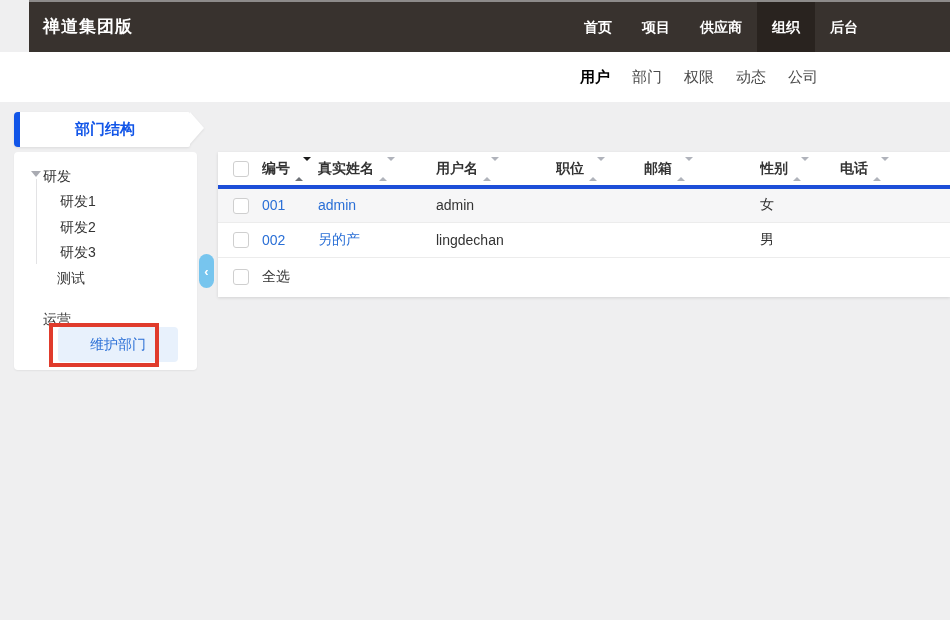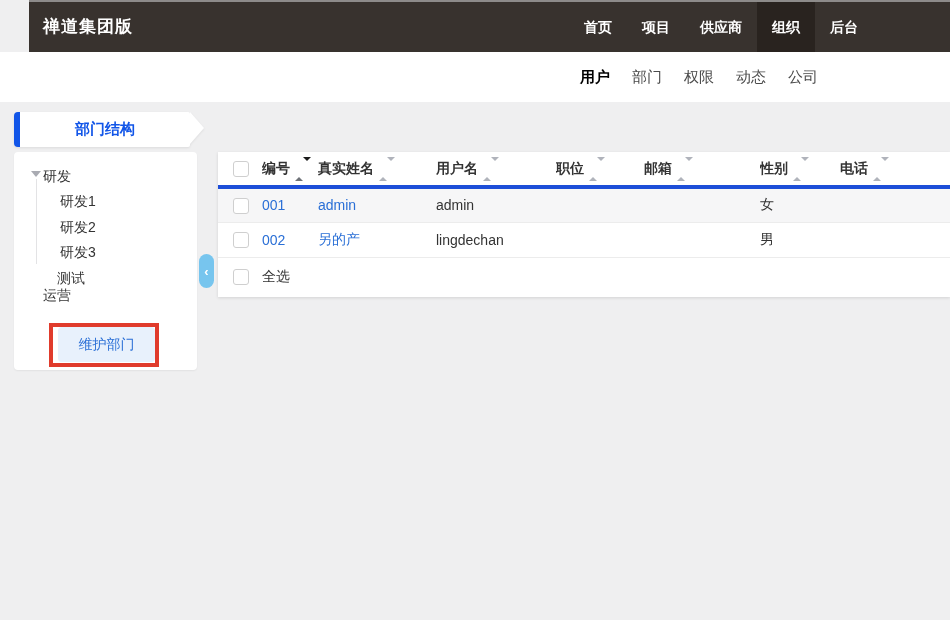--- a/index.html
+++ b/index.html
@@ -26,22 +26,22 @@
   .side-tab .body { width:170px; background:#ffffff; display:flex; align-items:center; justify-content:center; font-size:15px; font-weight:700; color:#1155e8; border-radius:0 2px 2px 0; }
   .side-tab .arrow { width:0; height:0; border-top:16px solid transparent; border-bottom:16px solid transparent; border-left:14px solid #ffffff; }
 
   
   .side-panel { position:absolute; left:14px; top:152px; width:183px; height:218px; background:#fff; border-radius:4px; box-shadow:0 1px 2px rgba(0,0,0,0.06); }
   .tree-caret { position:absolute; left:17px; top:19px; width:0; height:0; border-left:5px solid transparent; border-right:5px solid transparent; border-top:6px solid #a9abb2; cursor:pointer; }
   .tree-line { position:absolute; left:22px; top:27px; height:85px; width:0; border-left:1px solid #e3e3e5; }
   .tree-item { position:absolute; height:20px; line-height:20px; font-size:14px; color:#333; cursor:pointer; white-space:nowrap; }
   .ti-0 { left:29px; top:14px; } .ti-1 { left:46px; top:39px; }
   .ti-2 { left:46px; top:65px; } .ti-3 { left:46px; top:90px; }
-  .ti-4 { left:43px; top:116px; } .ti-5 { left:29px; top:133px; }
-  .maintain-btn { position:absolute; left:44px; top:175px; width:97px; height:35px; background:#e8f1fc; border:none; border-radius:4px; color:#2a6fd6; font-size:14px; font-family:inherit; cursor:pointer; }
+  .ti-4 { left:43px; top:116px; } .ti-5 { left:29px; top:157px; }
+  .maintain-btn { position:absolute; left:44px; top:175px; width:120px; height:35px; background:#e8f1fc; border:none; border-radius:4px; color:#2a6fd6; font-size:14px; font-family:inherit; cursor:pointer; }
   .red-box { position:absolute; left:35px; top:171px; width:110px; height:44px; border:4px solid #e03b2c; pointer-events:none; }
 
   
   .collapse-handle { position:absolute; left:199px; top:254px; width:15px; height:34px; background:#77c5ee; border-radius:8px; color:#fff; font-size:13px; font-weight:bold; display:flex; align-items:center; justify-content:center; cursor:pointer; }
 
   
   .table-wrap { position:absolute; left:218px; top:152px; width:732px; background:#fff; box-shadow:0 1px 3px rgba(0,0,0,0.12); }
   table { width:100%; border-collapse:collapse; table-layout:fixed; }
   th, td { font-size:14px; text-align:left; padding:0; height:35px; overflow:hidden; white-space:nowrap; }
   thead th { font-weight:700; color:#333; border-bottom:4px solid #1d4ed8; }

